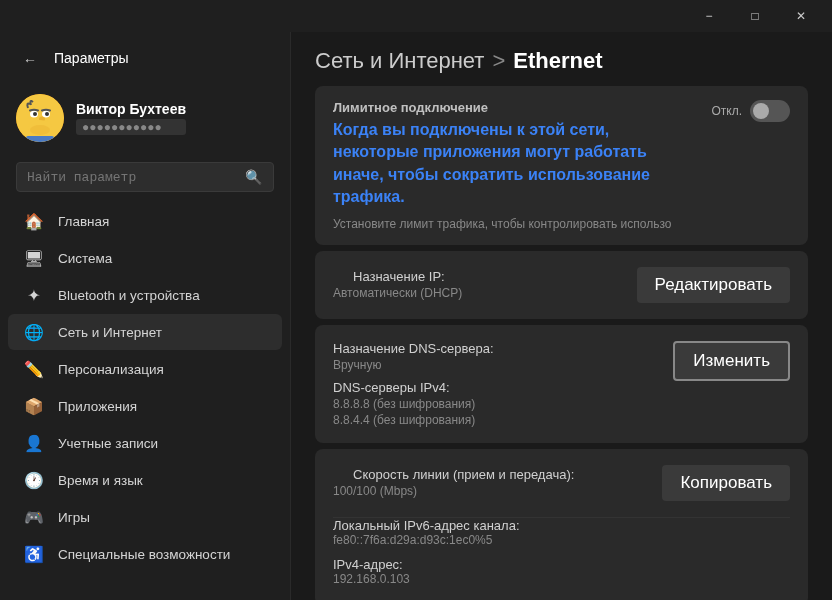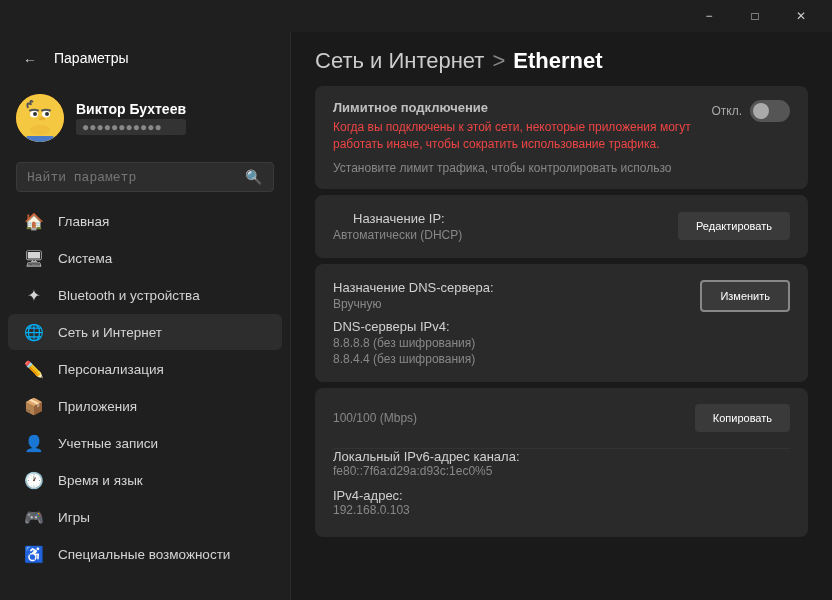--- a/index.html
+++ b/index.html
@@ -207,24 +207,25 @@
     .limited-connection-section {
       padding: 14px 18px;
     }
     .lc-title {
       font-size: 13px;
       font-weight: 600;
       color: #c0c0c0;
       margin-bottom: 4px;
     }
     .lc-desc {
-      font-size: 12px;
-      color: #ef4444;
+      font-size: 16px;
+      color: #3b82f6;
       line-height: 1.4;
       flex: 1;
+      font-weight: bold;
     }
     .lc-row {
       display: flex;
       align-items: flex-start;
       justify-content: space-between;
       gap: 16px;
       margin-bottom: 8px;
     }
     .toggle-row {
       display: flex;
@@ -284,21 +285,21 @@
       font-size: 12px;
       color: #888;
     }
 
     .btn {
       background: #3a3a3a;
       border: none;
       color: #fff;
       padding: 8px 18px;
       border-radius: 4px;
-      font-size: 11px;
+      font-size: 17px;
       cursor: pointer;
       font-family: inherit;
       flex-shrink: 0;
     }
     .btn-highlighted {
       background: #3a3a3a;
       border: 2px solid #888;
     }
 
     .dns-section {
@@ -535,20 +536,21 @@
             <div class="dns-ip">8.8.4.4 (без шифрования)</div>
           </div>
           <button class="btn btn-highlighted">Изменить</button>
         </div>
       </div>
 
       <div class="settings-card">
         <div class="speed-section">
           <div class="speed-row">
             <div class="speed-left">
+              <div class="setting-label">Скорость линии (прием и передача):</div>
               <div class="setting-value">100/100 (Mbps)</div>
             </div>
             <button class="btn">Копировать</button>
           </div>
         </div>
         <div class="divider"></div>
         <div class="info-rows">
           <div class="info-block">
             <div class="info-label">Локальный IPv6-адрес канала:</div>
             <div class="info-value">fe80::7f6a:d29a:d93c:1ec0%5</div>

